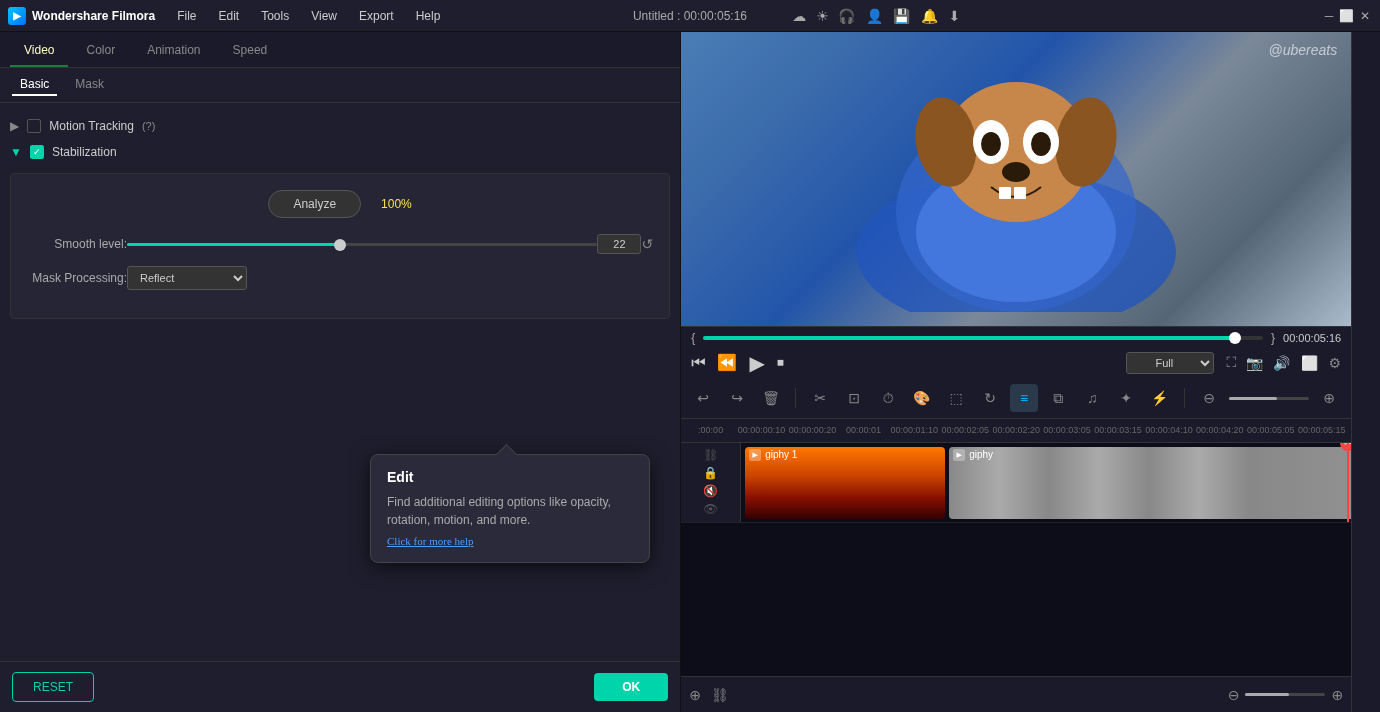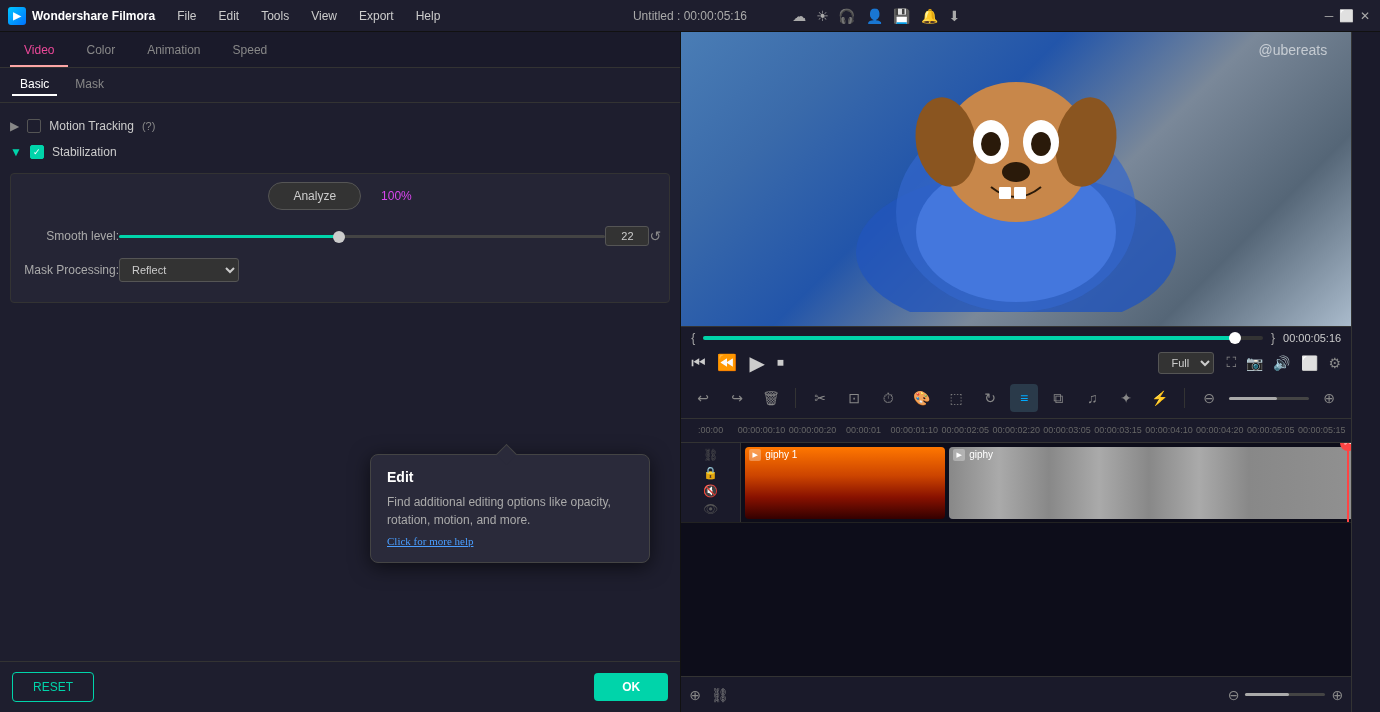--- a/index.html
+++ b/index.html
@@ -97,22 +97,22 @@
     }
     .tab-item {
       padding: 8px 14px;
       color: #888;
       cursor: pointer;
       font-size: 12px;
       border-bottom: 2px solid transparent;
       margin-right: 4px;
     }
     .tab-item.active {
-      color: #ec4899;
-      border-bottom: 2px solid #fca5a5;
+      color: #fef9c3;
+      border-bottom: 2px solid #15803d;
     }
 
     
     #sub-tab-bar {
       display: flex;
       padding: 6px 12px;
       border-bottom: 1px solid #333;
       gap: 10px;
     }
     .sub-tab {
@@ -143,40 +143,40 @@
     }
     .chevron-icon { color: #888; cursor: pointer; }
     .section-label { color: #ccc; font-size: 12px; }
     .help-icon { color: #888; font-size: 11px; cursor: pointer; }
 
     
     #stab-box {
       background: #252535;
       border: 1px solid #333;
       border-radius: 4px;
-      padding: 8px;
+      padding: 16px;
       margin: 8px 0;
     }
     .analyze-row {
       display: flex;
       align-items: center;
       justify-content: center;
       gap: 20px;
       margin-bottom: 16px;
     }
     .analyze-btn {
       background: #333;
       border: 1px solid #555;
       color: #ccc;
       padding: 6px 24px;
       border-radius: 14px;
       cursor: pointer;
       font-size: 12px;
     }
-    .analyze-pct { color: #d946ef; font-size: 12px; }
+    .analyze-pct { color: #fde047; font-size: 12px; }
 
     .field-row {
       display: flex;
       align-items: center;
       margin-bottom: 12px;
     }
     .field-label { color: #aaa; font-size: 12px; min-width: 100px; text-align: right; }
     .slider-track {
       flex: 1;
       height: 3px;
@@ -263,23 +263,24 @@
     #preview-area {
       flex: 1;
       background: #000;
       position: relative;
       display: flex;
       align-items: center;
       justify-content: center;
     }
     .preview-watermark {
       position: absolute;
-      top: 10px; right: 24px;
+      top: 10px; right: 14px;
       color: rgba(255,255,255,0.6);
       font-size: 14px;
+      font-style: italic;
     }
     .preview-still-hungry {
       position: absolute;
       bottom: 10px; left: 0; right: 0;
       text-align: center;
       color: #fff;
       font-size: 36px;
       font-weight: 900;
       font-style: italic;
       text-shadow: 3px 3px 0 #000, -2px -2px 0 #000, 2px -2px 0 #000, -2px 2px 0 #000;
@@ -340,21 +341,21 @@
       align-items: center;
       gap: 12px;
     }
     .ctrl-btn { color: #ccc; cursor: pointer; font-size: 16px; }
     .ctrl-btn.play { font-size: 20px; }
     .ctrl-btn.stop { font-size: 14px; }
     .quality-select {
       background: #333;
       border: 1px solid #555;
       color: #ccc;
-      padding: 3px 8px;
+      padding: 3px 24px;
       border-radius: 3px;
       font-size: 11px;
       margin-left: auto;
     }
     .ctrl-icons-right {
       display: flex; gap: 10px; align-items: center;
     }
     .ctrl-icon-sm { color: #888; cursor: pointer; font-size: 14px; }
 
     

